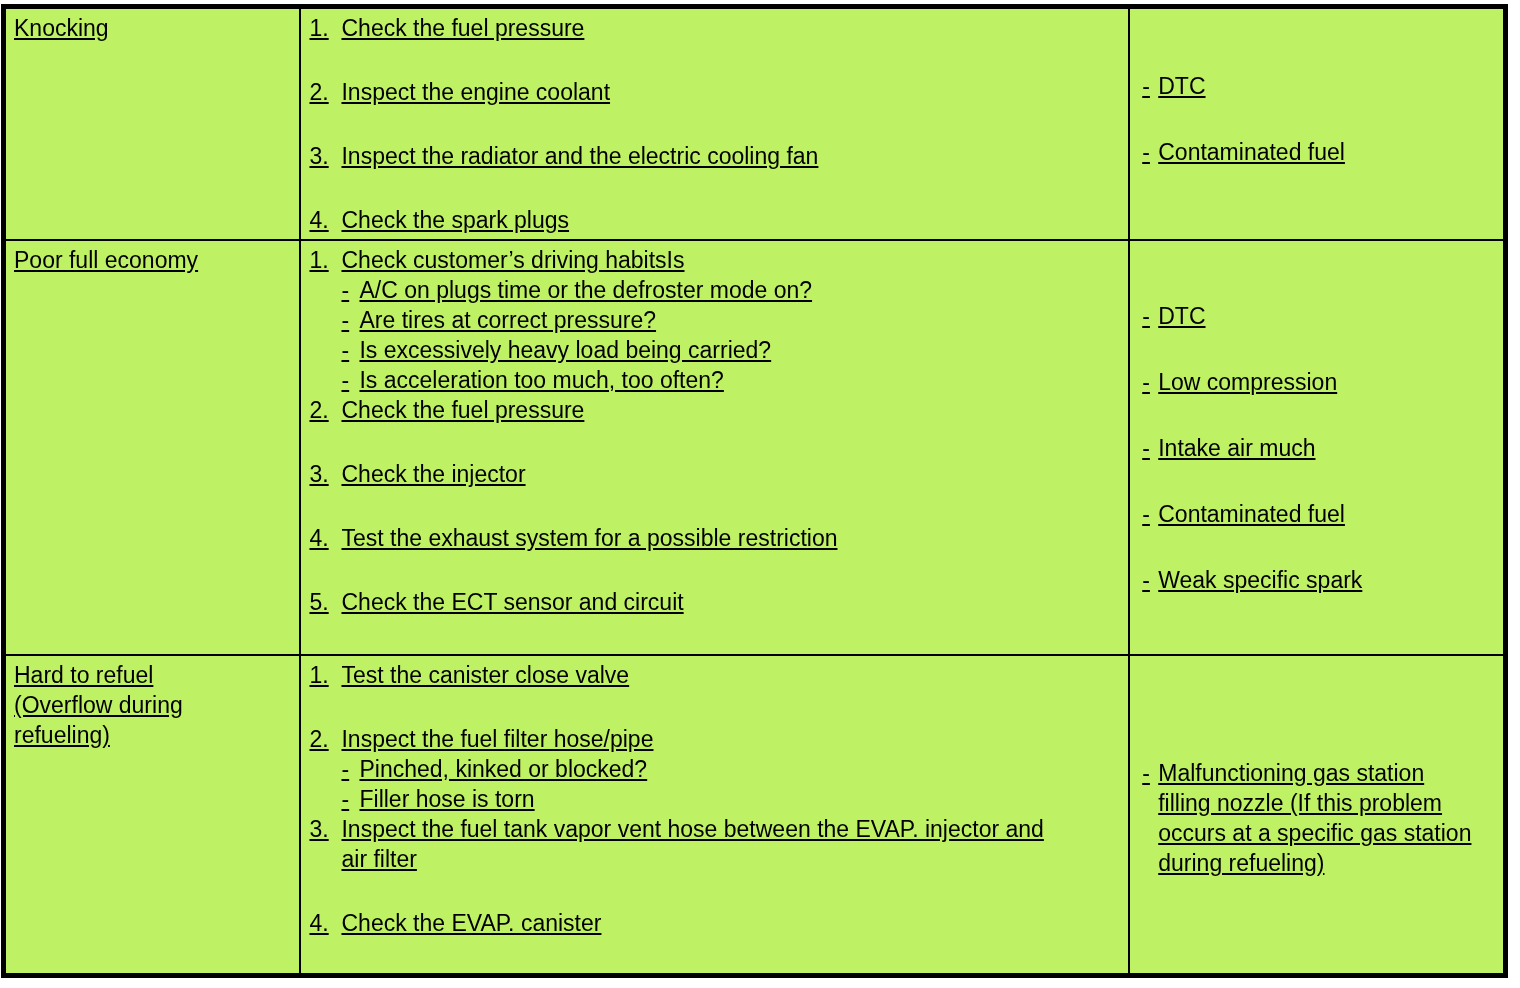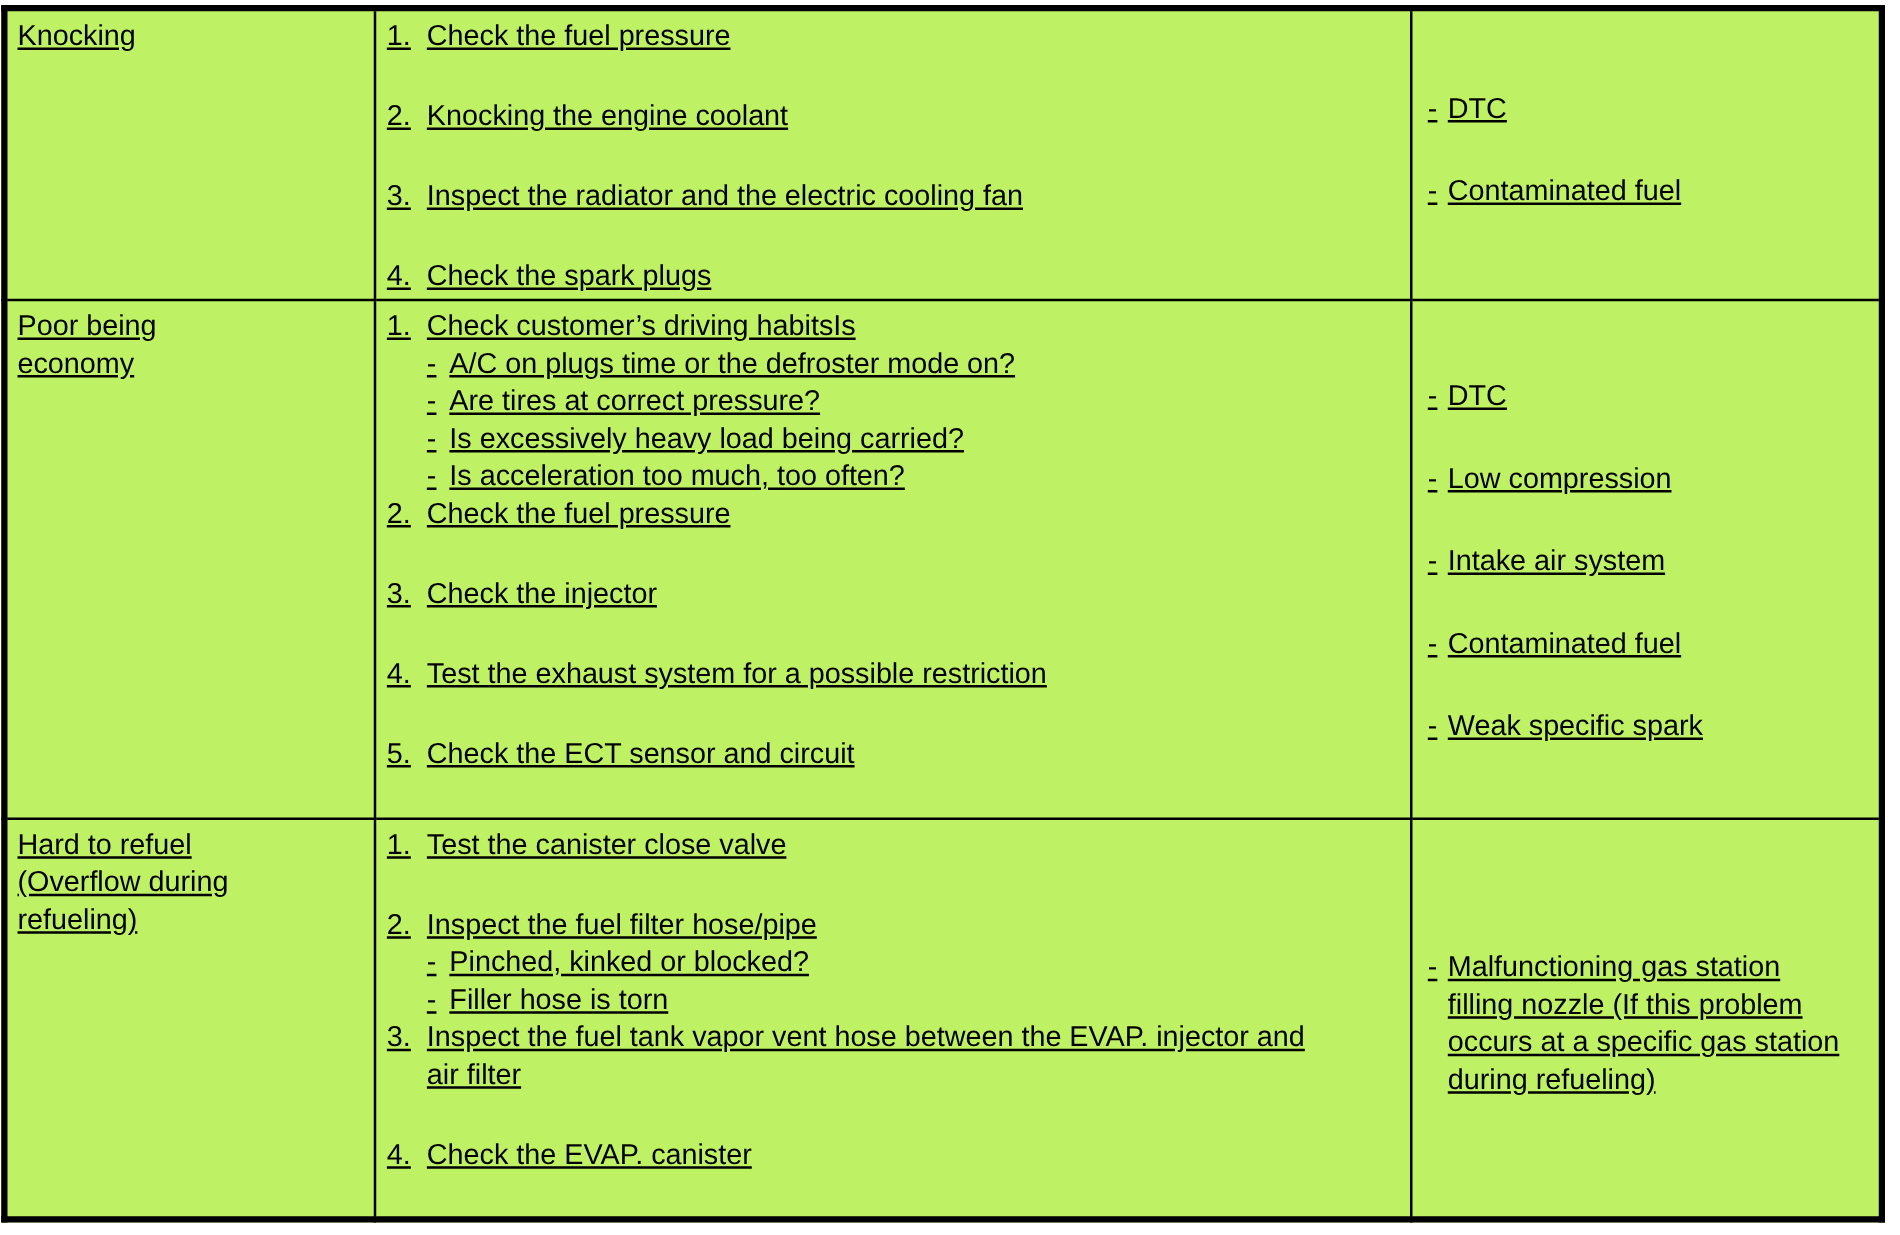--- a/index.html
+++ b/index.html
@@ -68,21 +68,21 @@
       <td>
         <div class="symptom-text">Knocking</div>
       </td>
       <td>
         <div class="step">
           <span class="num">1.</span>
           <span class="txt">Check the fuel pressure</span>
         </div>
         <div class="step">
           <span class="num">2.</span>
-          <span class="txt">Knocking the engine coolant</span>
+          <span class="txt">Inspect the engine coolant</span>
         </div>
         <div class="step">
           <span class="num">3.</span>
           <span class="txt">Inspect the radiator and the electric cooling fan</span>
         </div>
         <div class="step">
           <span class="num">4.</span>
           <span class="txt">Check the spark plugs</span>
         </div>
       </td>
@@ -93,21 +93,21 @@
         </div>
         <div class="cause">
           <span class="dash">-</span>
           <span class="ctxt">Contaminated fuel</span>
         </div>
       </td>
     </tr>
 
     <tr class="r2">
       <td>
-        <div class="symptom-text">Poor being economy</div>
+        <div class="symptom-text">Poor full economy</div>
       </td>
       <td>
         <div class="step">
           <span class="num">1.</span>
           <span class="txt">Check customer’s driving habitsIs</span>
         </div>
         <div class="sub">
           <span class="dash">-</span>
           <span>A/C on plugs time or the defroster mode on?</span>
         </div>
@@ -144,21 +144,21 @@
         <div class="cause">
           <span class="dash">-</span>
           <span class="ctxt">DTC</span>
         </div>
         <div class="cause">
           <span class="dash">-</span>
           <span class="ctxt">Low compression</span>
         </div>
         <div class="cause">
           <span class="dash">-</span>
-          <span class="ctxt">Intake air system</span>
+          <span class="ctxt">Intake air much</span>
         </div>
         <div class="cause">
           <span class="dash">-</span>
           <span class="ctxt">Contaminated fuel</span>
         </div>
         <div class="cause">
           <span class="dash">-</span>
           <span class="ctxt">Weak specific spark</span>
         </div>
       </td>

